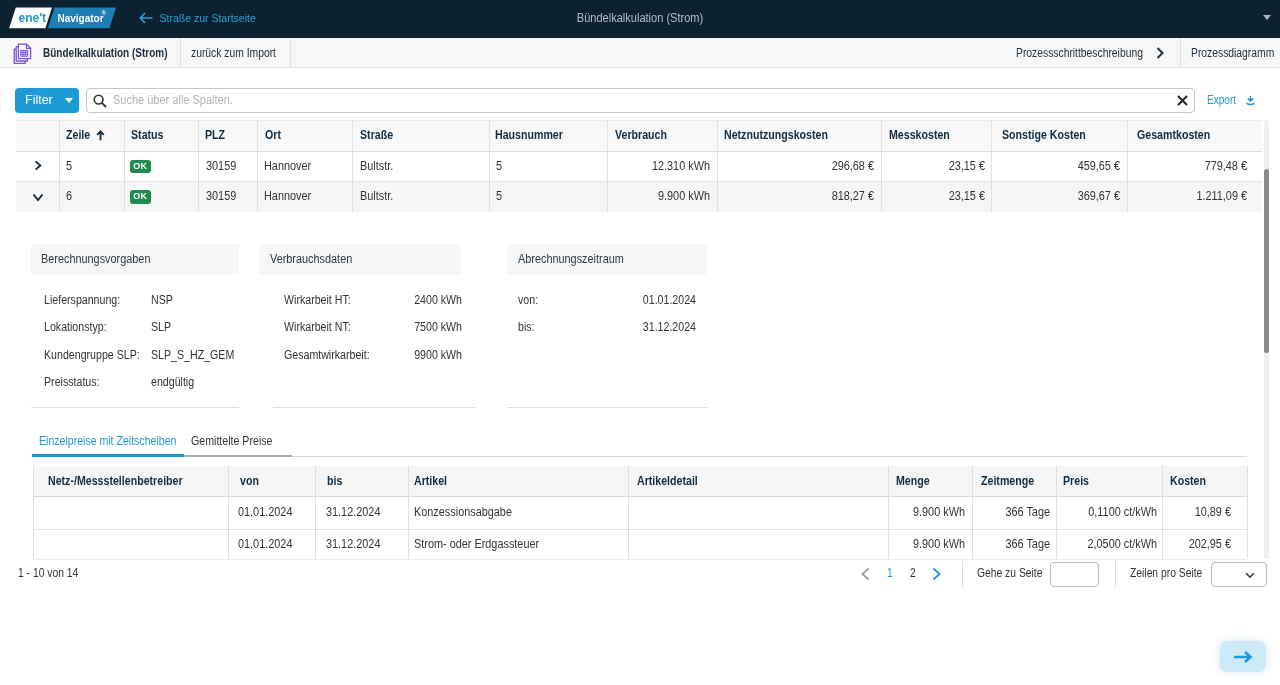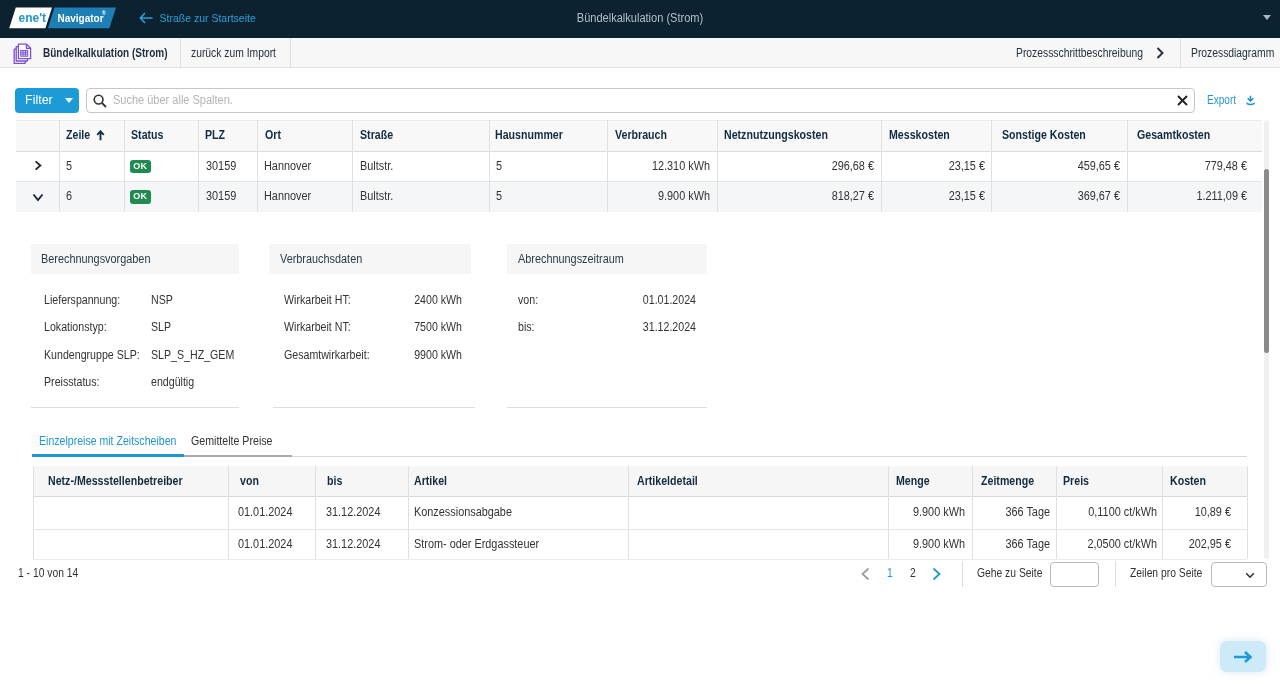--- a/index.html
+++ b/index.html
@@ -187,21 +187,21 @@
     <div class="plabel" style="left:43.5px;top:293.5px">Lieferspannung:</div>
       <div class="pvalue" style="left:151px;top:293.5px">NSP</div>
     <div class="plabel" style="left:43.5px;top:321px">Lokationstyp:</div>
       <div class="pvalue" style="left:151px;top:321px">SLP</div>
     <div class="plabel" style="left:43.5px;top:348.5px">Kundengruppe SLP:</div>
       <div class="pvalue" style="left:151px;top:348.5px">SLP_S_HZ_GEM</div>
     <div class="plabel" style="left:43.5px;top:376px">Preisstatus:</div>
       <div class="pvalue" style="left:151px;top:376px">endgültig</div>
     <div class="hline" style="left:31px;top:407px;width:208px;background:#dddddd"></div>
 
-    <div class="phead" style="left:269px;top:244px;width:202px"><span style="margin-left:11px">Verbrauchsdaten</span></div>
+    <div class="phead" style="left:259px;top:244px;width:202px"><span style="margin-left:11px">Verbrauchsdaten</span></div>
     <div class="plabel" style="left:283.6px;top:293.5px">Wirkarbeit HT:</div>
       <div class="pvalue r" style="right:818.3px;top:293.5px;width:120px;text-align:right">2400 kWh</div>
     <div class="plabel" style="left:283.6px;top:321px">Wirkarbeit NT:</div>
       <div class="pvalue r" style="right:818.3px;top:321px;width:120px;text-align:right">7500 kWh</div>
     <div class="plabel" style="left:283.6px;top:348.5px">Gesamtwirkarbeit:</div>
       <div class="pvalue r" style="right:818.3px;top:348.5px;width:120px;text-align:right">9900 kWh</div>
     <div class="hline" style="left:272.7px;top:407px;width:202px;background:#dddddd"></div>
 
     <div class="phead" style="left:506.5px;top:244px;width:200px"><span style="margin-left:11px">Abrechnungszeitraum</span></div>
     <div class="plabel" style="left:517.8px;top:293.5px">von:</div>

